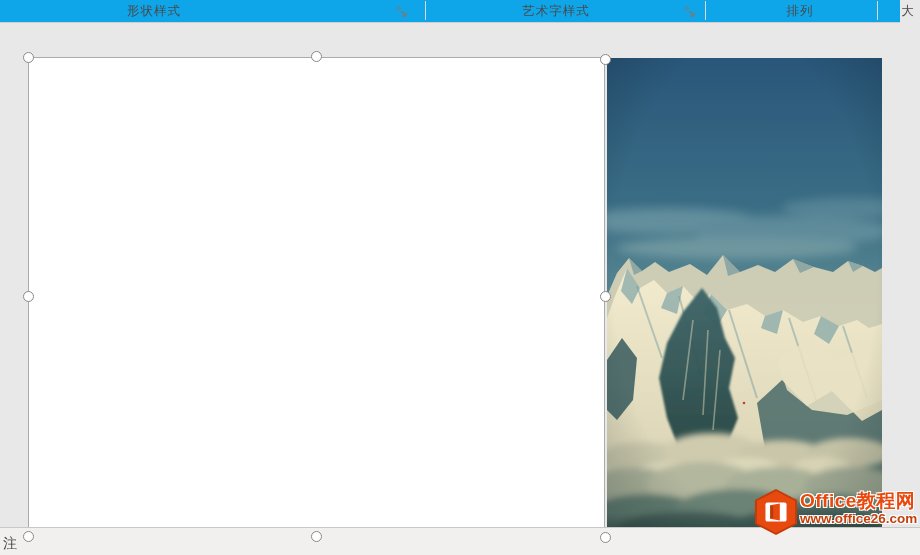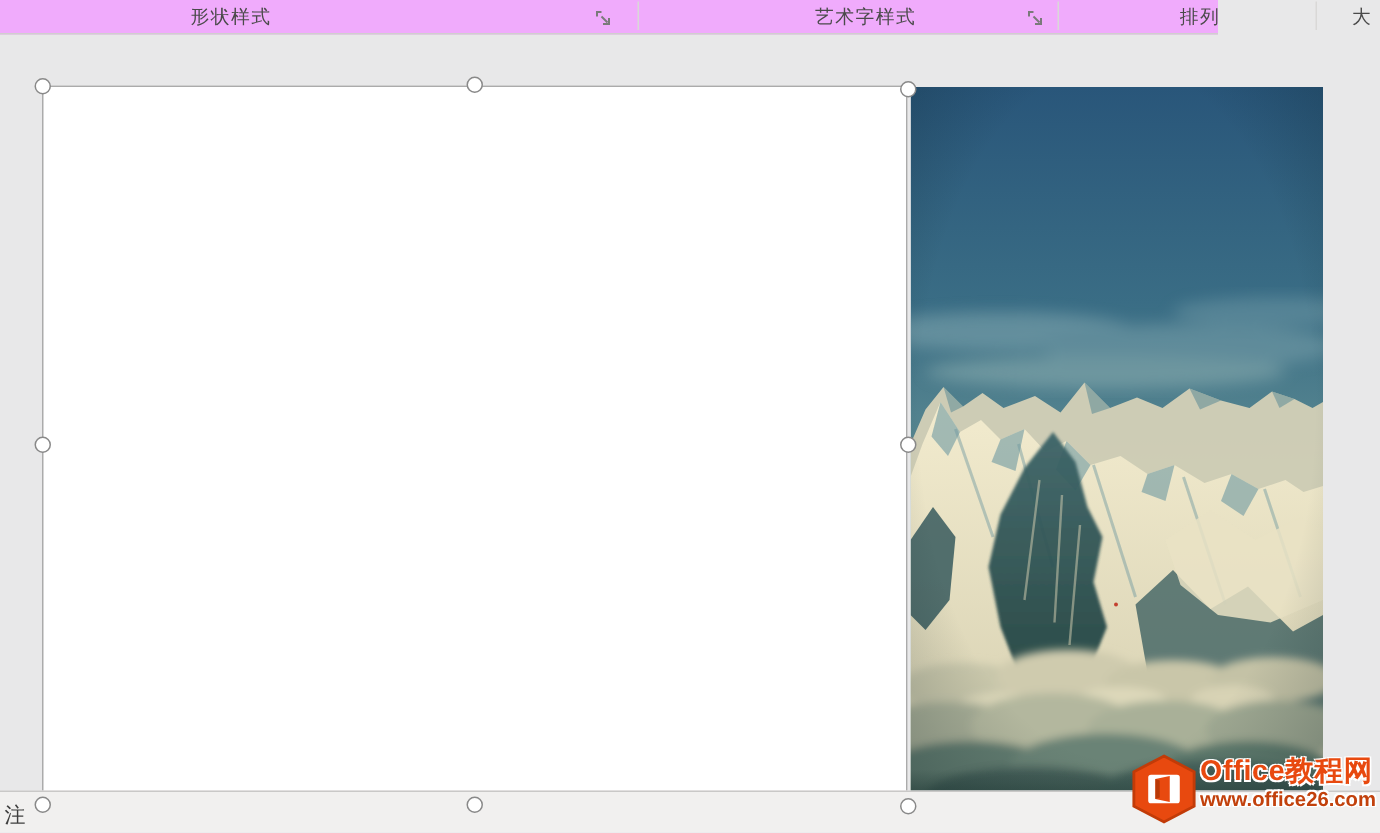--- a/index.html
+++ b/index.html
@@ -1,21 +1,21 @@
 <!DOCTYPE html>
 <html><head>
 <meta charset="utf-8">
 <style>
   html,body{margin:0;padding:0;background:#e8e8e9;}
   .app{position:relative;width:920px;height:555px;overflow:hidden;
        font-family:"Liberation Sans","DejaVu Sans",sans-serif;background:#e8e8e9;}
 
   
-  .ribbon{position:absolute;top:0;left:0;width:812px;height:22px;
-          background:#f0abfc;border-bottom:1px solid #d0cfce;z-index:4;}
+  .ribbon{position:absolute;top:0;left:0;width:900px;height:22px;
+          background:#0ea5e9;border-bottom:1px solid #d0cfce;z-index:4;}
   .glabel{position:absolute;top:3px;transform:translateX(-50%);
           font-size:12.5px;color:#4a4a4a;white-space:nowrap;letter-spacing:1px;}
   .vdiv{position:absolute;top:1px;bottom:2px;width:1px;background:#d9d8d7;}
   .launcher{position:absolute;top:6px;width:14px;height:14px;padding:0;margin:0;
             background:transparent;border:none;cursor:pointer;}
   .launcher svg{display:block;}
 
   
   .canvas{position:absolute;top:23px;left:0;width:920px;height:504px;background:#e8e8e9;}
   .shape{position:absolute;left:28px;top:34px;width:577px;height:479px;
@@ -24,21 +24,21 @@
   .photo svg{display:block;width:100%;height:100%;}
   .handle{position:absolute;width:9px;height:9px;border-radius:50%;background:#fff;
           border:1px solid #898989;box-sizing:content-box;z-index:3;cursor:crosshair;}
 
   
   .notes{position:absolute;top:527px;left:0;width:920px;height:28px;
          background:#f1f0ef;border-top:1px solid #c9c8c7;z-index:2;}
   .notes span{position:absolute;left:3px;top:7px;font-size:14px;color:#3e3e3e;}
 
   
-  .watermark{position:absolute;left:754px;top:501px;width:166px;height:50px;z-index:6;}
+  .watermark{position:absolute;left:754px;top:487px;width:166px;height:50px;z-index:6;}
   .wm-logo{position:absolute;left:0;top:1px;}
   .wm-col{position:absolute;left:46px;top:3px;width:120px;}
   .wm-title{display:block;font-size:19px;font-weight:bold;color:#e8490f;white-space:nowrap;
             letter-spacing:.5px;line-height:21px;
             text-shadow:-1px -1px 0 #fff,1px -1px 0 #fff,-1px 1px 0 #fff,1px 1px 0 #fff;}
   .wm-url{display:block;font-size:13.5px;font-weight:bold;color:#c2410c;white-space:nowrap;
           line-height:16px;
           text-shadow:-1px -1px 0 #fff,1px -1px 0 #fff,-1px 1px 0 #fff,1px 1px 0 #fff;}
 </style>
 </head>
@@ -50,21 +50,21 @@
     <span class="glabel" style="left:154px">形状样式</span>
     <button class="launcher" style="left:397px" aria-label="dialog launcher">
       <svg width="12" height="12" viewBox="0 0 12 12">
         <polyline points="1,4 1,1 4,1" fill="none" stroke="#7a7a7a" stroke-width="1.3"></polyline>
         <line x1="4" y1="4" x2="8" y2="8" stroke="#7a7a7a" stroke-width="1.3"></line>
         <polyline points="9,5 9,9 5,9" fill="none" stroke="#7a7a7a" stroke-width="1.3"></polyline>
       </svg>
     </button>
     <div class="vdiv" style="left:425px"></div>
 
-    <span class="glabel" style="left:577px">艺术字样式</span>
+    <span class="glabel" style="left:556px">艺术字样式</span>
     <button class="launcher" style="left:685px" aria-label="dialog launcher">
       <svg width="12" height="12" viewBox="0 0 12 12">
         <polyline points="1,4 1,1 4,1" fill="none" stroke="#7a7a7a" stroke-width="1.3"></polyline>
         <line x1="4" y1="4" x2="8" y2="8" stroke="#7a7a7a" stroke-width="1.3"></line>
         <polyline points="9,5 9,9 5,9" fill="none" stroke="#7a7a7a" stroke-width="1.3"></polyline>
       </svg>
     </button>
     <div class="vdiv" style="left:705px"></div>
 
     <span class="glabel" style="left:800px">排列</span>

